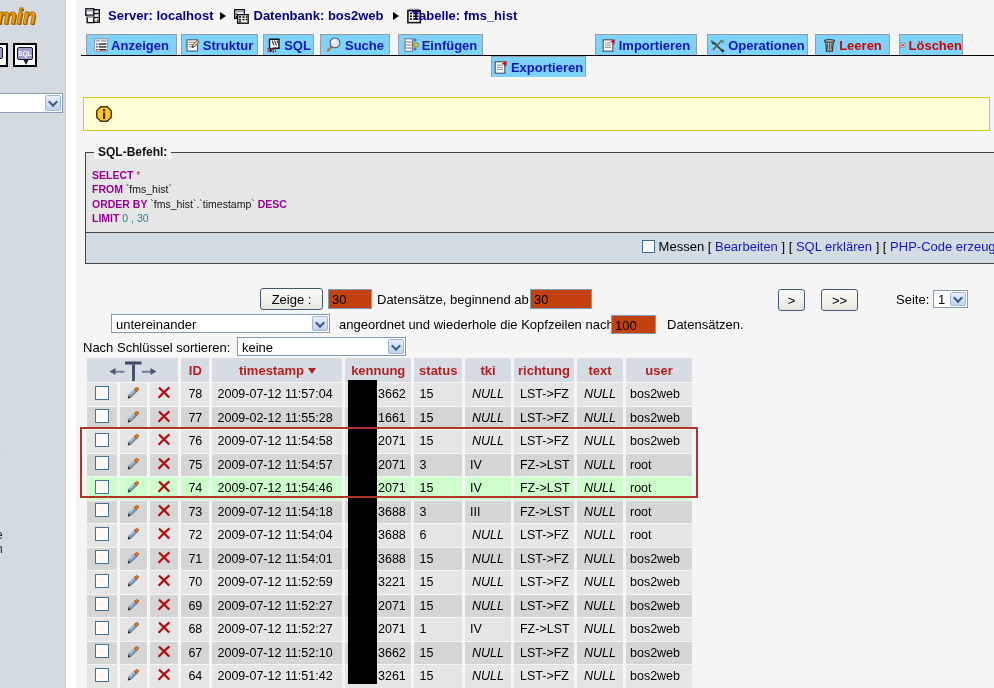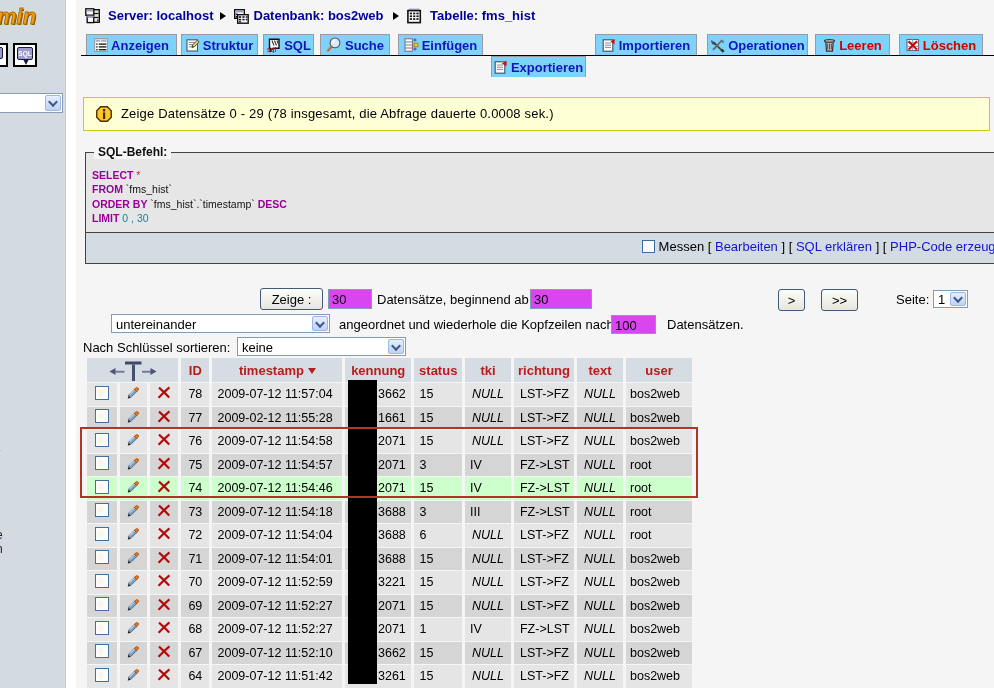--- a/index.html
+++ b/index.html
@@ -39,21 +39,21 @@
 #sqlcode b { color:#990099; }
 #sqlcode .st { color:#C43333; }
 #sqlcode .num { color:#1E7F9E; }
 #tools { left:86px; top:232px; width:958px; height:31px; background:#D3DCE3; border-top:1px solid #47423C; }
 #toolstxt { left:642px; top:239px; font-size:13px; color:#000; white-space:nowrap; }
 #toolstxt a { color:#1515CC; text-decoration:none; }
 .cb { display:inline-block; width:13px; height:13px; background:#fff; border:1px solid #3A6B9C; vertical-align:-2px; }
 
 .btn { border:1.5px solid #405A78; border-radius:3px; background:linear-gradient(#FDFDFA,#E7E6DD);
   display:flex; align-items:center; justify-content:center; font-size:13px; color:#000; }
-.inp { background:#d946ef; border:1px solid #7F9DB9; font-size:13px; color:#000; padding:2px 0 0 3px; }
+.inp { background:#c2410c; border:1px solid #7F9DB9; font-size:13px; color:#000; padding:2px 0 0 3px; }
 .sel { background:#fff; border:1px solid #7F9DB9; font-size:13px; color:#000; }
 .sel .arr { position:absolute; right:1px; top:1px; bottom:1px; width:16px;
   background:linear-gradient(#E7EEFD,#C0D2F6); border:1px solid #9EB6E4; border-radius:2px; }
 .sel .txt { position:absolute; left:4px; top:2px; }
 .lbl { font-size:13px; color:#000; white-space:nowrap; }
 
 #grid { left:84px; top:357px; border-collapse:separate; border-spacing:3px 1px; table-layout:fixed; }
 #grid th { background:#D6DCE3; color:#b91c1c; font-size:13px; font-weight:bold; height:21.3px; padding:1px; text-align:center; white-space:nowrap; }
 #grid td { font-size:12.5px; color:#000; height:22.5px; padding:0; white-space:nowrap; overflow:hidden; }
 .rl td { background:#E5E5E5; }
@@ -124,21 +124,21 @@
   <rect x="2.8" y="4.6" width="2.2" height="1.7" fill="#111"></rect>
     <rect x="6.1" y="4.6" width="2.2" height="1.7" fill="#111"></rect>
     <rect x="9.4" y="4.6" width="2.2" height="1.7" fill="#111"></rect>
   <rect x="2.8" y="7.4" width="2.2" height="1.7" fill="#111"></rect>
     <rect x="6.1" y="7.4" width="2.2" height="1.7" fill="#111"></rect>
     <rect x="9.4" y="7.4" width="2.2" height="1.7" fill="#111"></rect>
   <rect x="2.8" y="10.2" width="2.2" height="1.7" fill="#111"></rect>
     <rect x="6.1" y="10.2" width="2.2" height="1.7" fill="#111"></rect>
     <rect x="9.4" y="10.2" width="2.2" height="1.7" fill="#111"></rect>
 </svg>
-<span class="abs crumbtxt" style="left:430px;top:8px;">Tabelle: fms_hist</span>
+<span class="abs crumbtxt" style="left:412px;top:8px;">Tabelle: fms_hist</span>
 
 <div class="abs tab" style="left:86px;width:91px;"><svg width="14" height="14" viewBox="0 0 14 14">
       <rect x="0.6" y="0.6" width="12.8" height="12.8" fill="#fff" stroke="#9AA0A8" stroke-width="1.2"></rect>
       <rect x="1.6" y="1.6" width="4.4" height="2.2" fill="#A8B0C0"></rect>
       <rect x="6.8" y="1.6" width="5.6" height="2.2" fill="#A8B0C0"></rect>
       <rect x="2.2" y="5.4" width="1.4" height="1.4" fill="#222"></rect>
       <rect x="2.2" y="8.2" width="1.4" height="1.4" fill="#222"></rect>
       <rect x="2.2" y="11" width="1.4" height="1.4" fill="#222"></rect>
       <rect x="4.8" y="5.4" width="7.6" height="1.4" fill="#222"></rect>
       <rect x="4.8" y="8.2" width="7.6" height="1.4" fill="#222"></rect>
@@ -193,36 +193,35 @@
       <path d="M12.2 2 L3 11.8" stroke="#666" stroke-width="1.8"></path>
       <path d="M12.8 2.6 Q13.6 4 12.6 5" fill="none" stroke="#666" stroke-width="1.4"></path>
     </svg>Operationen</div>
 <div class="abs tab tabred" style="left:815px;width:75px;"><svg width="13" height="14" viewBox="0 0 13 14">
       <path d="M2.8 3.6 h7.4 l-0.7 9.6 h-6 z" fill="#C8C8C8" stroke="#333" stroke-width="1.2"></path>
       <ellipse cx="6.5" cy="2.9" rx="5" ry="1.3" fill="#DDD" stroke="#333" stroke-width="1.2"></ellipse>
       <line x1="4.6" y1="5.4" x2="4.7" y2="11.6" stroke="#555" stroke-width="1.1"></line>
       <line x1="6.5" y1="5.4" x2="6.5" y2="11.6" stroke="#555" stroke-width="1.1"></line>
       <line x1="8.4" y1="5.4" x2="8.3" y2="11.6" stroke="#555" stroke-width="1.1"></line>
     </svg>Leeren</div>
-<div class="abs tab tabred" style="left:899px;width:84px;"><svg width="14" height="14" viewBox="0 0 14 14">
+<div class="abs tab tabred" style="left:899px;width:64px;"><svg width="14" height="14" viewBox="0 0 14 14">
       <rect x="1" y="1.5" width="11.5" height="11" fill="#fff" stroke="#667" stroke-width="1.1"></rect>
       <line x1="1" y1="4.8" x2="12.5" y2="4.8" stroke="#99A" stroke-width="1"></line>
       <line x1="1" y1="8.4" x2="12.5" y2="8.4" stroke="#99A" stroke-width="1"></line>
       <line x1="6.7" y1="1.5" x2="6.7" y2="12.5" stroke="#99A" stroke-width="1"></line>
       <path d="M2.6 3.2 L11 11.6 M11 3.2 L2.6 11.6" stroke="#CC0000" stroke-width="2"></path>
     </svg>Löschen</div>
 <div class="abs" id="tabline"></div>
 
 <div class="abs" id="notice">
   <svg style="position:absolute;left:11.5px;top:7.5px;" width="16" height="16" viewBox="0 0 17 17">
     <polygon points="5,0.8 12,0.8 16.2,5 16.2,12 12,16.2 5,16.2 0.8,12 0.8,5" fill="#FFC926" stroke="#4A3000" stroke-width="1.5"></polygon>
     <rect x="7.4" y="3.2" width="2.4" height="2.6" fill="#4A2800"></rect>
     <rect x="7.4" y="6.8" width="2.4" height="7" fill="#4A2800"></rect>
   </svg>
-  <span>Zeige Datensätze 0 - 29 (78 insgesamt, die Abfrage dauerte 0.0008 sek.)</span>
 </div>
 
 <div class="abs" id="fieldset"></div>
 <div class="abs" id="legend">SQL-Befehl:</div>
 <div class="abs" id="sqlcode"><b>SELECT</b> <span class="st">*</span>
 <b>FROM</b> `fms_hist`
 <b>ORDER BY</b> `fms_hist`.`timestamp` <b>DESC</b>
 <b>LIMIT</b> <span class="num">0 , 30</span></div>
 <div class="abs" id="tools"></div>
 <div class="abs" id="toolstxt"><span class="cb"></span> Messen [ <a>Bearbeiten</a> ] [ <a>SQL erklären</a> ] [ <a>PHP-Code erzeugen</a> ]</div>

